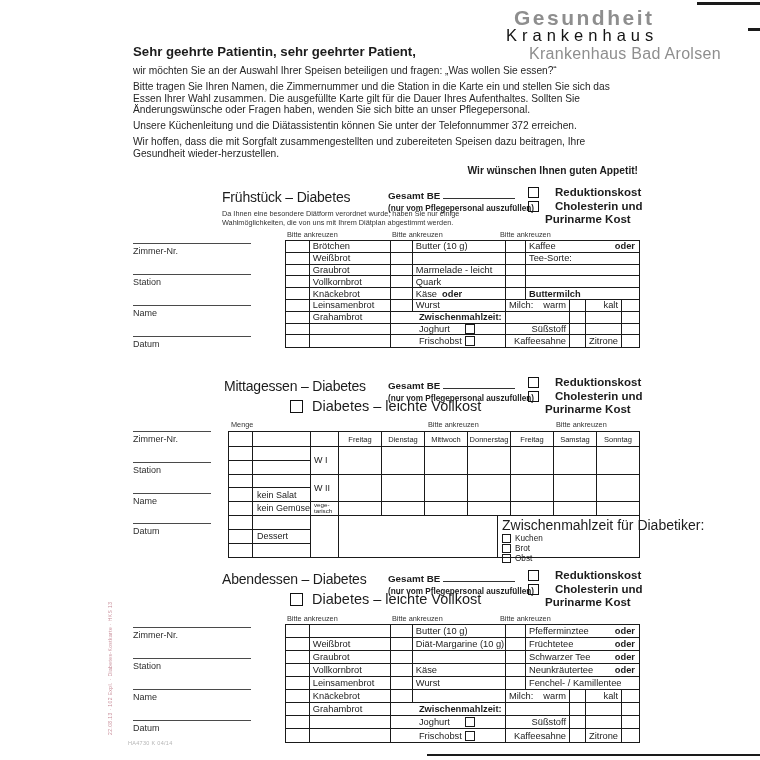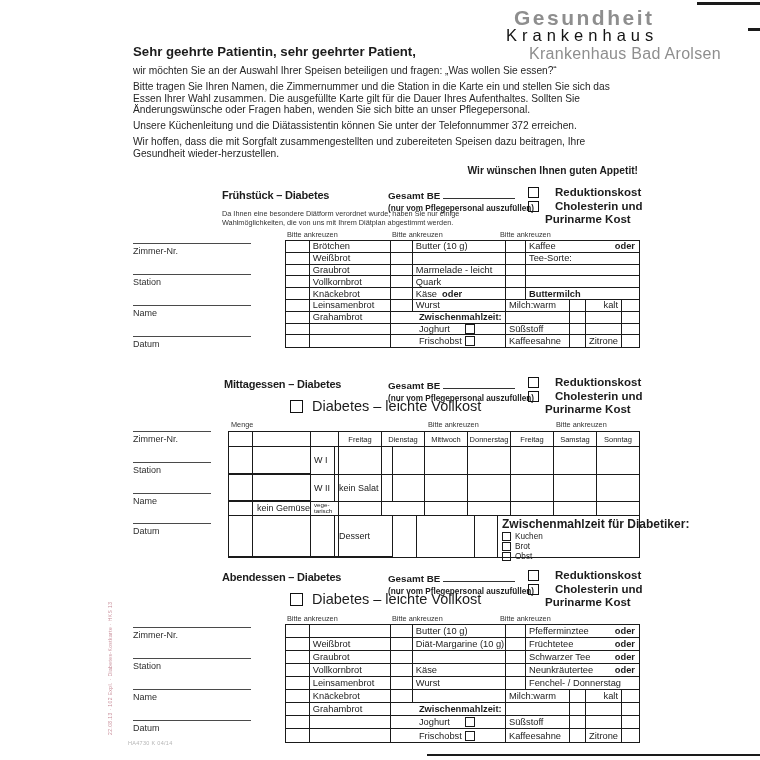--- a/index.html
+++ b/index.html
@@ -12,21 +12,21 @@
   .lg1{left:514px;top:6px;font-size:21px;font-weight:bold;color:#8e8e8e;letter-spacing:2.5px}
   .lg2{left:506px;top:26px;font-size:16.5px;color:#141414;letter-spacing:5px}
   .lg3{left:529px;top:45px;font-size:16px;color:#8e8e8e;letter-spacing:.3px}
 
   
   .salut{left:133px;top:44px;font-size:13.2px;font-weight:bold}
   .para{left:133px;width:507px;font-size:10.2px;line-height:11.6px;color:#262626}
   .appetit{left:133px;top:165px;width:505px;text-align:right;font-weight:bold;font-size:10.2px}
 
   
-  .sect-title{font-weight:bold;font-size:11px;letter-spacing:-.2px}
+  .sect-title{font-weight:normal;font-size:14px;letter-spacing:-.2px}
   .gbe{width:165px}
   .gbe .t{font-weight:bold;font-size:9.8px}
   .gbe .ln{display:inline-block;width:72px;border-bottom:1px solid #333;height:8px;margin-left:3px}
   .gbe .n{font-weight:bold;font-size:8.2px;margin-top:1px}
   .diet{left:528px;width:132px}
   .drow{display:flex;align-items:flex-start;gap:16px;margin-bottom:1px}
   .dbox{width:9px;height:9px;border:1.5px solid #111;flex:none;margin-top:1px}
   .dlab{font-weight:bold;font-size:11.5px;line-height:12.5px;white-space:nowrap}
   .dind{margin-left:17px}
   .sub{display:flex;align-items:center;gap:9px}
@@ -49,22 +49,22 @@
   .c{border-right:1px solid #1a1a1a;box-sizing:border-box;display:flex;align-items:center;
      padding:0 3px;overflow:hidden;white-space:nowrap;font-size:9.3px}
   .cb{width:24px;padding:0}
   .l1{width:82px}
   .cb2{width:22px;padding:0}
   .l2{width:94px}
   .mg{width:116px;padding-left:28px}
   .rg{display:flex;width:133px}
   .rcb{width:20px;padding:0}
   .rl{width:113px;border-right:0}
-  .t1{width:64px;justify-content:flex-start}
-  .t1.sp{}
+  .t1{width:64px;justify-content:flex-end}
+  .t1.sp{justify-content:space-between}
   .b1{width:16px;padding:0}
   .t2{width:36px;justify-content:flex-end}
   .b2{width:17px;padding:0;border-right:0}
   .oder{margin-left:auto;font-weight:bold;padding-right:1px}
   .oder2{margin-left:5px;font-weight:bold}
   .sq{display:inline-block;width:8px;height:8px;border:1px solid #1a1a1a;flex:none}
   .jt{display:inline-block;width:46px}
 
   
   .mt{left:228px;top:431px;width:412px}
@@ -72,29 +72,29 @@
   .mtall{height:27.5px;display:flex;border-bottom:1px solid #1a1a1a;box-sizing:border-box}
   .mvege{height:13.75px;display:flex;border-bottom:1px solid #1a1a1a;box-sizing:border-box}
   .mbot{height:41.25px;display:flex;box-sizing:border-box}
   .mc{border-right:1px solid #1a1a1a;box-sizing:border-box;display:flex;align-items:center;
       justify-content:center;font-size:7.5px;overflow:hidden;white-space:nowrap}
   .mcb{width:24px}
   .mme{width:58px;justify-content:flex-start;padding-left:4px;font-size:9px}
   .mw{width:28px;justify-content:flex-start;padding-left:3px;font-size:9px}
   .md{flex:1 1 0}
   .md:last-child{border-right:0}
-  .mls{width:82px;display:flex;flex-direction:row}
+  .mls{width:82px;display:flex;flex-direction:column}
   .mlr{display:flex;flex:1;border-bottom:1px solid #1a1a1a}
   .mlr:last-child{border-bottom:0}
   .mwcol{flex-direction:column;align-items:flex-start;justify-content:center}
   .vtxt{font-size:6.2px;line-height:6.5px;display:block}
   .moa{flex:1;position:relative}
   .zb{position:absolute;top:0;right:0;width:142px;height:100%;border-left:1.4px solid #1a1a1a;
       box-sizing:border-box;padding:1px 4px}
-  .zbt{font-size:12px;font-weight:bold;white-space:nowrap}
+  .zbt{font-size:14px;font-weight:normal;white-space:nowrap}
   .zbi{font-size:8.2px;display:flex;align-items:center;gap:4px;margin-top:1px}
   .zsq{width:7px;height:7px;border:1px solid #1a1a1a;display:inline-block;flex:none}
 
   
   .mark{position:absolute;background:#1a1a1a}
   .side{left:37px;top:655px;width:150px;height:10px;transform:rotate(-90deg);
         font-size:5px;color:#c98f9b;letter-spacing:.4px;white-space:nowrap}
   .fcode{left:128px;top:740px;font-size:5.5px;color:#b5b5b5;letter-spacing:.3px}
 </style>
 </head>
@@ -529,21 +529,21 @@
         <div class="c l1">
           <span>Leinsamenbrot</span>
         </div>
       <div class="c cb2"></div>
         <div class="c l2">
           <span>Wurst</span>
         </div>
       <div class="rg">
           <div class="c rcb"></div>
           <div class="c rl">
-            <span>Fenchel- / Donnerstag</span>
+            <span>Fenchel- / Kamillentee</span>
           </div>
         </div>
     </div>
     <div class="tr">
       <div class="c cb"></div>
         <div class="c l1">
           <span>Knäckebrot</span>
         </div>
       <div class="c cb2"></div>
         <div class="c l2"></div>

